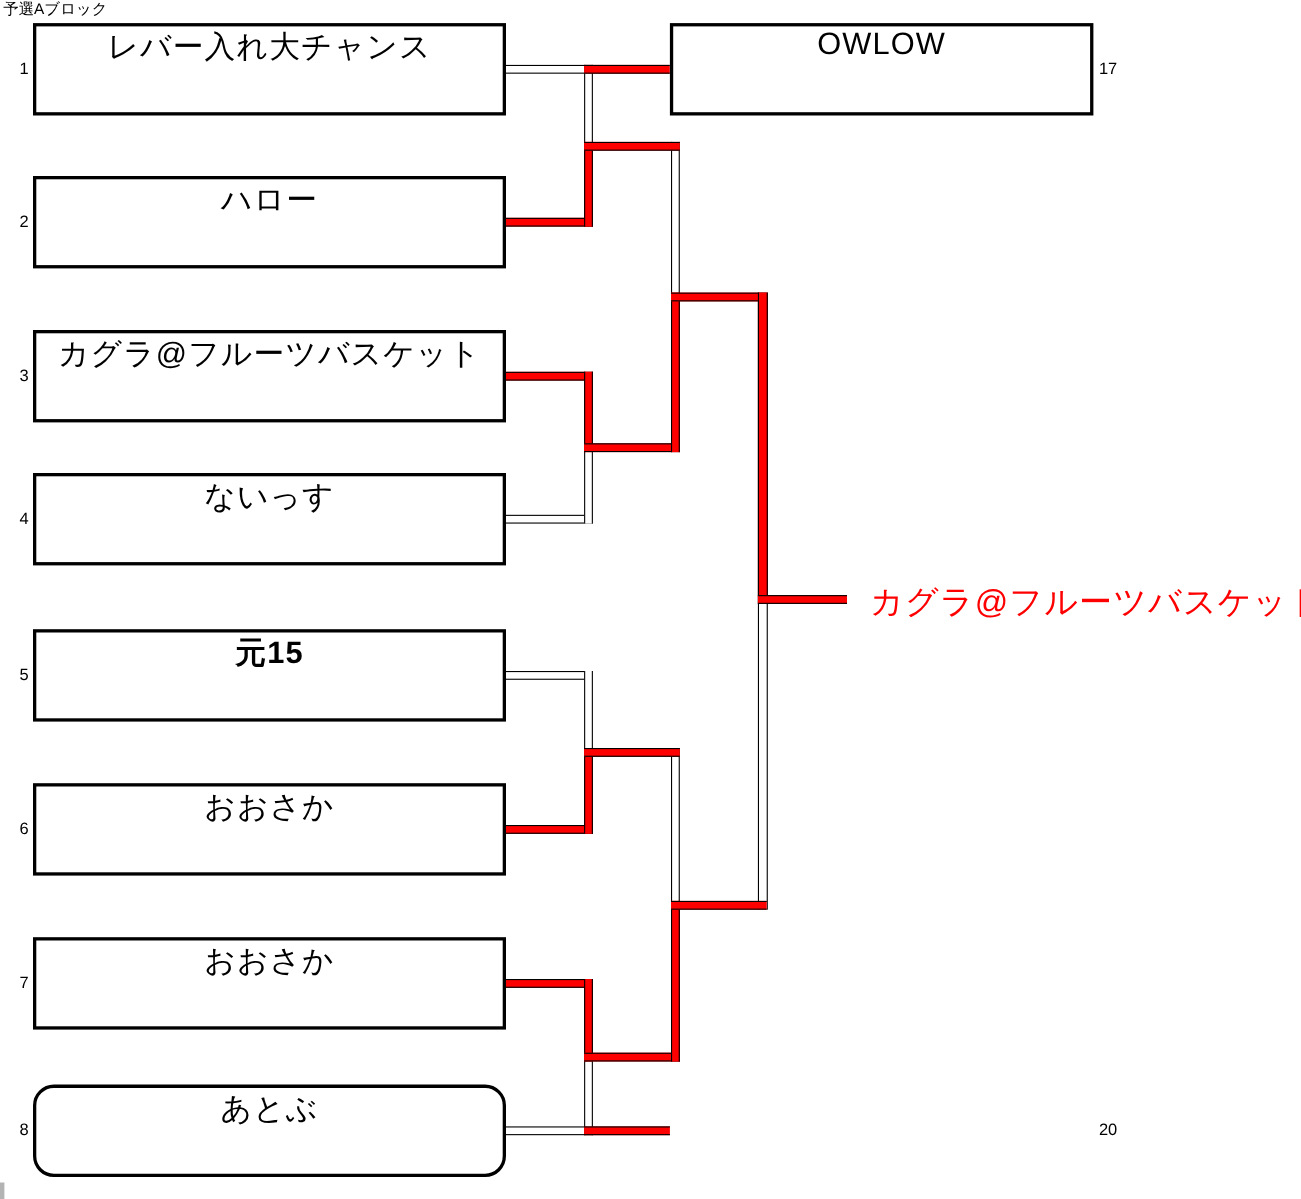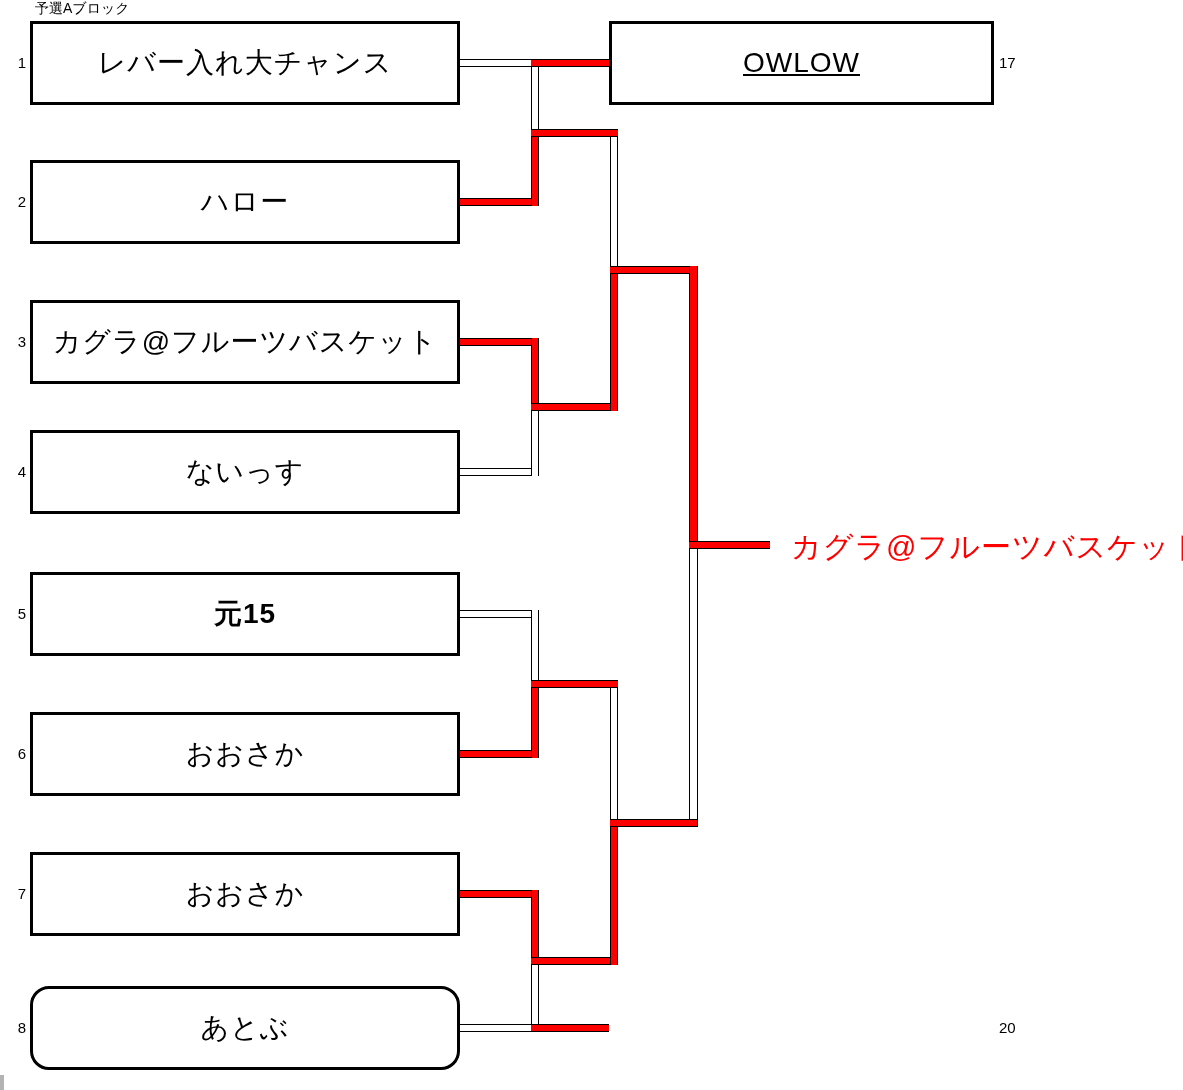--- a/index.html
+++ b/index.html
@@ -1,27 +1,27 @@
 <!DOCTYPE html>
 <html><head>
 <meta charset="utf-8">
 <style>
   html,body{margin:0;padding:0;background:#fff;}
   body{width:1183px;height:1090px;position:relative;overflow:hidden;
        font-family:"Liberation Sans","DejaVu Sans",sans-serif;color:#000;}
   .stage{position:absolute;left:0;top:0;width:1183px;height:1090px;}
   .entry-box{position:absolute;box-sizing:border-box;border:3px solid #000;background:#fff;
-             display:flex;align-items:center;justify-content:center;
+             display:flex;justify-content:center;
              font-size:28px;letter-spacing:1px;white-space:nowrap;}
   .lbox{left:30px;width:430px;height:84px;}
-  .rbox{left:609px;width:385px;height:84px;text-decoration:underline;}
+  .rbox{left:609px;width:385px;height:84px;}
   .seed{position:absolute;font-size:15px;height:20px;line-height:20px;}
   .seed-l{left:6px;width:20px;text-align:right;}
   .seed-r{left:999px;width:30px;text-align:left;}
-  .title{position:absolute;left:3px;top:0px;font-size:14px;margin-left:32px;}
+  .title{position:absolute;left:3px;top:0px;font-size:14px;}
   
   .ch{position:absolute;box-sizing:border-box;background:#fff;}
   .h{height:8px;border-top:1px solid #000;border-bottom:1px solid #000;}
   .v{width:8px;border-left:1px solid #000;border-right:1px solid #000;}
   .red{background:#ff0000;}
   .champion{position:absolute;left:791px;top:527px;font-size:30px;color:#ff0000;
             white-space:nowrap;letter-spacing:1px;}
   .artifact{position:absolute;left:0;top:1075px;width:4px;height:15px;background:#b3b3b3;}
 </style>
 </head>

